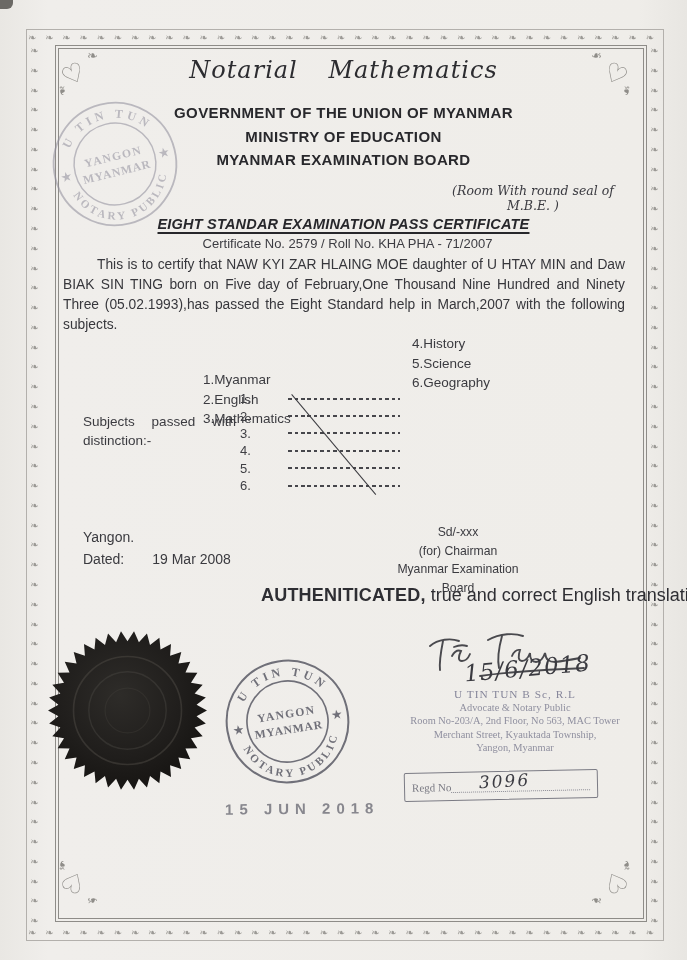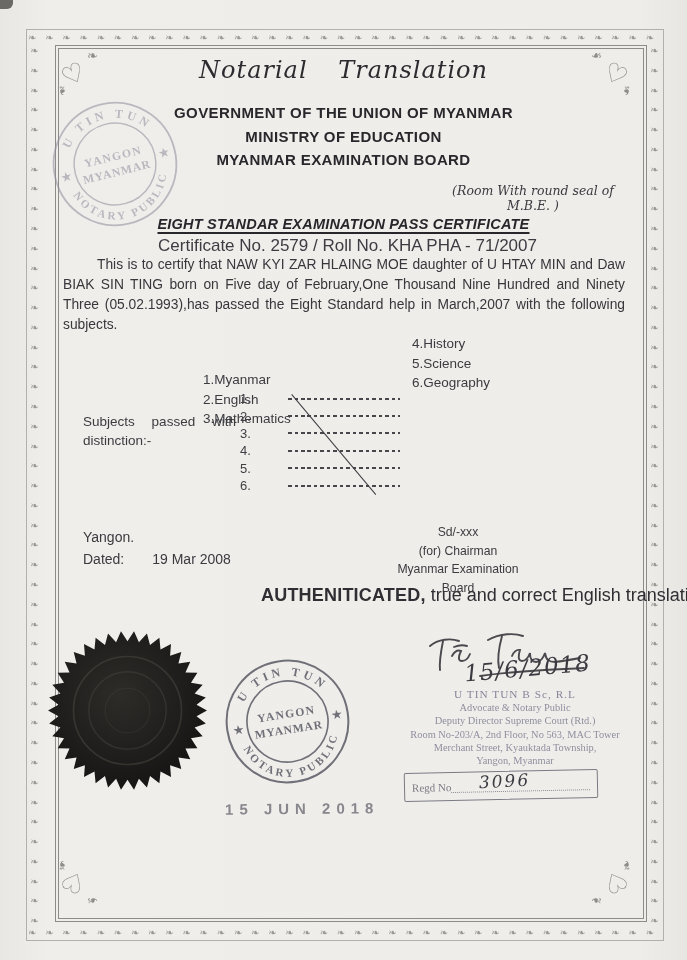--- a/index.html
+++ b/index.html
@@ -27,21 +27,21 @@
   
   .script-title{position:absolute;left:0;right:0;top:56px;text-align:center;z-index:2;
      font-family:"DejaVu Serif",serif;font-style:italic;font-size:24px;color:#2c2c30;word-spacing:22px;letter-spacing:1px;}
   .gov-block{position:absolute;left:0;right:0;top:101px;text-align:center;z-index:2;
      font-weight:bold;font-size:15px;line-height:23.5px;letter-spacing:.4px;color:#28282c;}
   .photo-note{position:absolute;right:48px;top:183px;width:212px;text-align:center;z-index:2;
      font-family:"DejaVu Serif",serif;font-style:italic;font-size:12.5px;line-height:15px;color:#3a3a40;}
   .cert-title{position:absolute;left:0;right:0;top:216px;text-align:center;z-index:2;
      font-weight:bold;font-size:14.5px;letter-spacing:.2px;color:#27272b;
      text-decoration:underline;text-underline-offset:3px;text-decoration-thickness:1.5px;font-style:italic;}
-  .cert-no{position:absolute;left:8px;right:0;top:236px;text-align:center;z-index:2;font-size:17px;color:#3c3c42;}
+  .cert-no{position:absolute;left:8px;right:0;top:236px;text-align:center;z-index:2;font-size:13px;color:#3c3c42;}
   
   .body-par{position:absolute;left:63px;top:255px;width:562px;z-index:2;
      font-size:13.8px;line-height:20px;text-align:justify;text-indent:34px;color:#37373c;}
   .subjects-col{position:absolute;top:334px;z-index:2;font-size:13.5px;line-height:19.5px;color:#3b3b40;}
   .subjects-col.c1{left:203px;margin-top:36px;}
   .subjects-col.c2{left:412px;}
   .dist-label{position:absolute;left:83px;top:412px;width:153px;z-index:2;
      font-size:13.5px;line-height:19px;text-align:justify;color:#3b3b40;}
   .dist-rows{position:absolute;left:240px;top:390px;z-index:2;}
   .drow{height:17.4px;display:flex;align-items:center;font-size:13px;color:#3f3f44;}
@@ -128,21 +128,21 @@
       <text font-size="12" letter-spacing="3" fill="#8f8d9b">
         <textPath href="#s1bot" startOffset="50%" text-anchor="middle">NOTARY PUBLIC</textPath>
       </text>
       <text x="16" y="75" text-anchor="middle" font-size="12" fill="#8f8d9b">★</text>
       <text x="124" y="75" text-anchor="middle" font-size="12" fill="#8f8d9b">★</text>
       <text x="70" y="66" text-anchor="middle" font-size="12.5" letter-spacing="1.5" fill="#8f8d9b">YANGON</text>
       <text x="70" y="83" text-anchor="middle" font-size="12.5" letter-spacing="1" fill="#8f8d9b">MYANMAR</text>
     </svg>
   </div>
 
-  <div class="script-title">Notarial Translation</div>
+  <div class="script-title">Notarial Mathematics</div>
   <div class="gov-block">
     <div>GOVERNMENT OF THE UNION OF MYANMAR</div>
     <div>MINISTRY OF EDUCATION</div>
     <div>MYANMAR EXAMINATION BOARD</div>
   </div>
   <div class="photo-note">
     <div>(Room With round seal of</div>
     <div>M.B.E. )</div>
   </div>
   <div class="cert-title">EIGHT STANDAR EXAMINATION PASS CERTIFICATE</div>
@@ -254,21 +254,20 @@
         <path d="M88,27 q3,-7 8,-6 c-2,6 -2,11 2,11 q5,0 8,-8 c0,6 2,9 6,9 q6,0 9,-9 c1,7 4,9 10,9 q9,-1 25,-4"></path>
         <path d="M56,47 C90,42 124,41 160,39"></path>
       </g>
     </svg>
   </div>
   <div class="sign-date">15/6/2018</div>
 
   <div class="notary-block">
     <div class="nline0">U TIN TUN B Sc, R.L</div>
     <div>Advocate &amp; Notary Public</div>
-    <div>Deputy Director Supreme Court (Rtd.)</div>
     <div>Room No-203/A, 2nd Floor, No 563, MAC Tower</div>
     <div>Merchant Street, Kyauktada Township,</div>
     <div>Yangon, Myanmar</div>
   </div>
 
   <div class="regd-box">
     <span class="rlabel">Regd No</span>
     <span class="rdots">
       <span class="rvalue">3096</span>
     </span>

